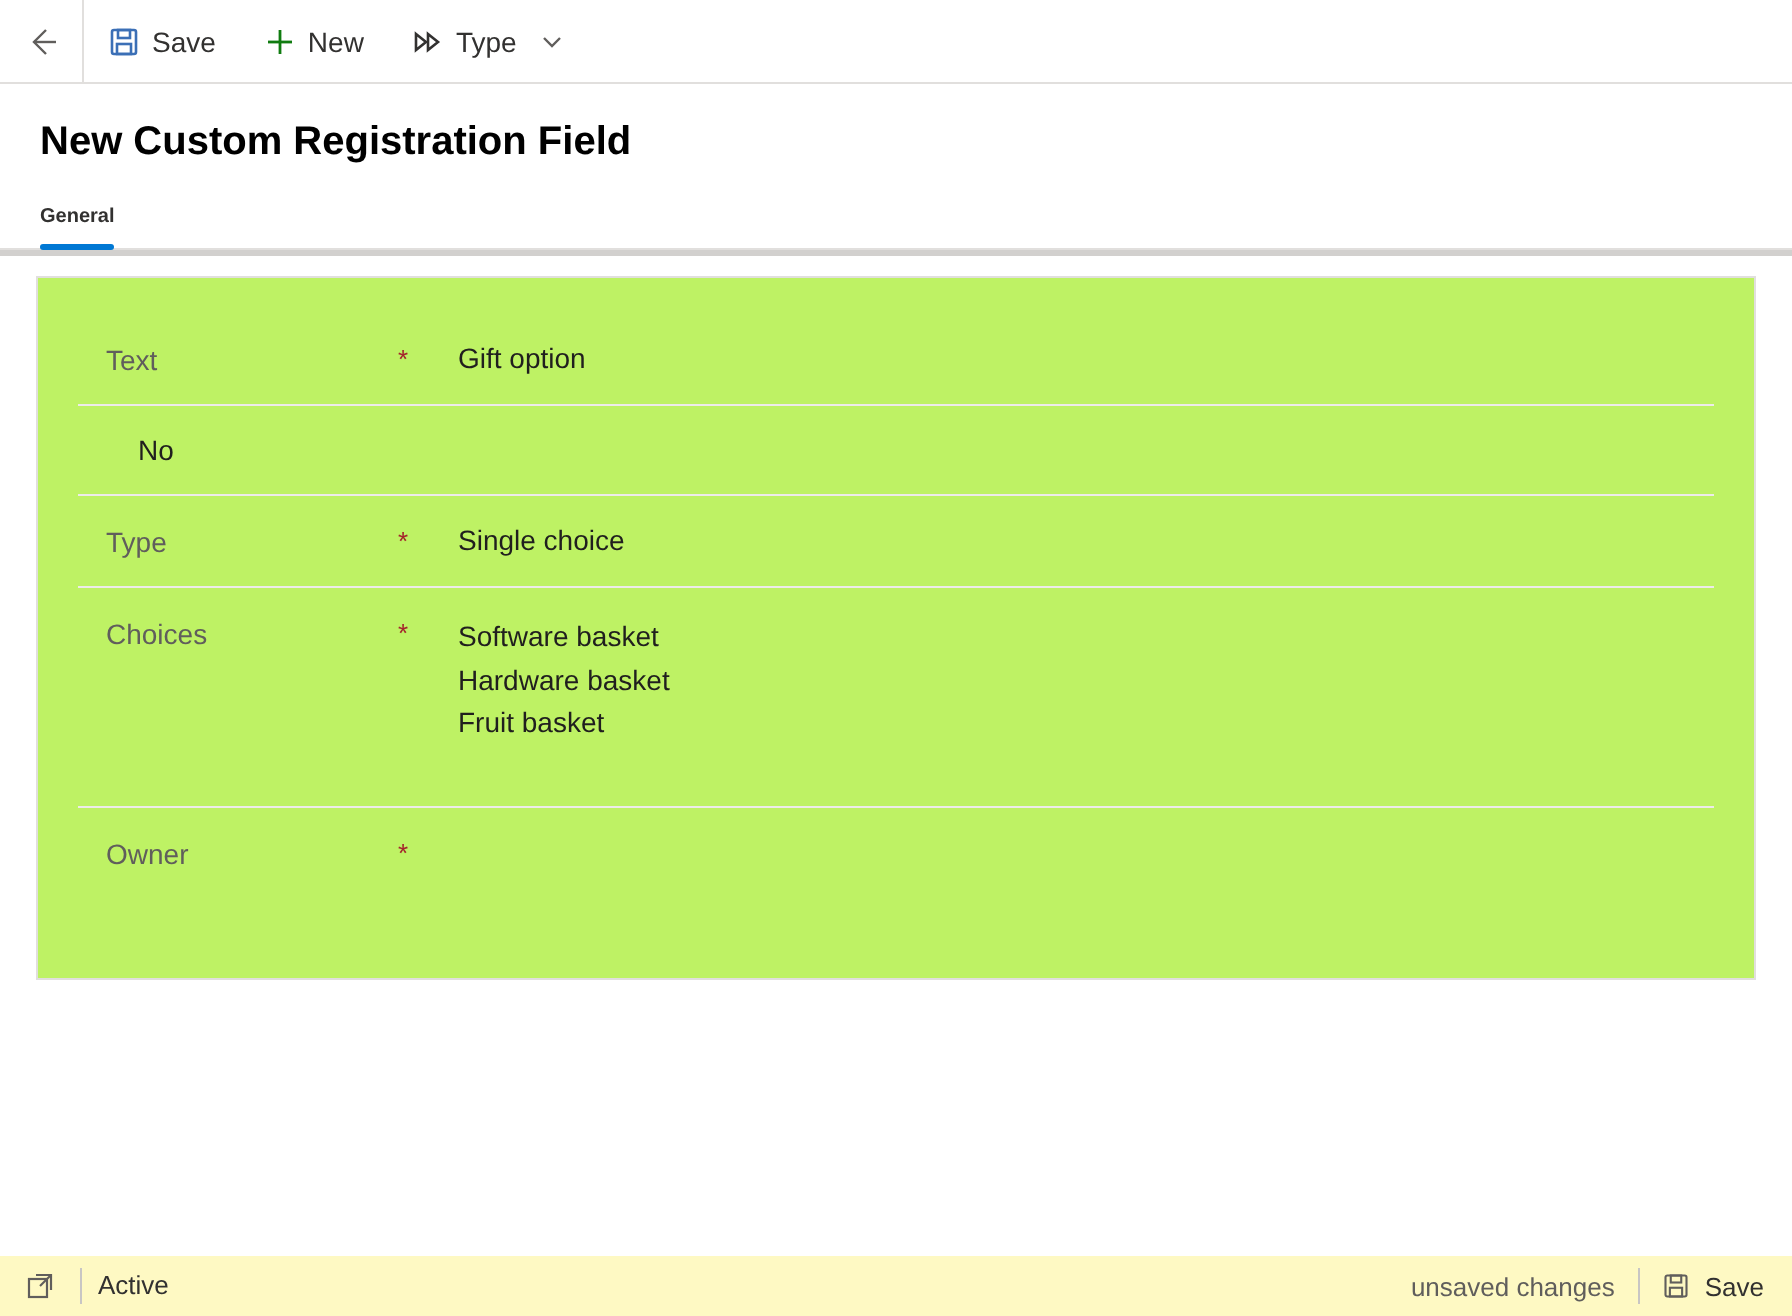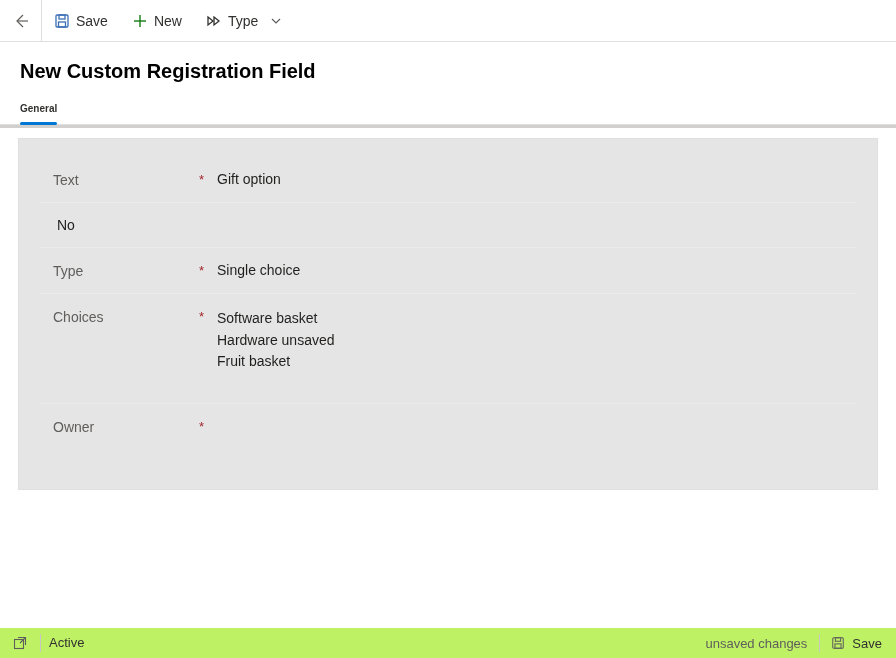--- a/index.html
+++ b/index.html
@@ -11,32 +11,32 @@
   .icon { width: 16px; height: 16px; display: inline-flex; align-items: center; justify-content: center; flex-shrink: 0; }
   
   .header { padding: 18px 20px 0 20px; }
   .page-title { font-size: 20px; font-weight: 600; color: #000000; }
   
   .tabs { display: flex; gap: 24px; margin-top: 12px; padding: 0 20px; border-bottom: 1px solid #e1dfdd; }
   .tab { padding: 8px 0 10px 0; font-size: 10px; font-weight: 600; color: #323130; cursor: pointer; position: relative; }
   .tab.active::after { content: ""; position: absolute; left: 0; right: 0; bottom: -1px; height: 3px; background: #0078d4; border-radius: 2px; }
   
   .content-wrap { height: 494px; overflow-y: scroll; background: #fff; border-top: 3px solid #d2d0ce; padding: 10px 18px 20px 18px; }
-  .card { border: 1px solid #e1dfdd; padding: 18px 20px 40px 20px; background: #e5e5e5; }
+  .card { border: 1px solid #e1dfdd; padding: 18px 20px 40px 20px; background: #bef264; }
   .row { display: flex; align-items: flex-start; padding: 14px 0; border-bottom: 1px solid #edebe9; }
   .row.tall { min-height: 110px; }
   .row:last-child { border-bottom: none; }
   .lbl-col { width: 160px; color: #605e5c; font-size: 14px; padding-top: 1px; padding-left: 14px;}
   .req-col { width: 18px; color: #a4262c; font-size: 13px; padding-top: 1px; }
-  .val-col { flex: 1; color: #201f1e; font-size: 14px; }
+  .val-col { flex: 1; color: #201f1e; font-size: 14px; margin-left: 12px; }
   .choice-line { line-height: 1.55; }
   .owner-link { display: inline-flex; align-items: center; gap: 6px; color: #0f6cbd; font-weight: 600; cursor: pointer; }
   .owner-link .icon svg { stroke: #0f6cbd; }
   
-  .statusbar { position: absolute; bottom: 0; left: 0; right: 0; height: 30px; background: #bef264; display: flex; align-items: center; font-size: 13px; color: #323130; }
+  .statusbar { position: absolute; bottom: 0; left: 0; right: 0; height: 30px; background: #fef9c3; display: flex; align-items: center; font-size: 13px; color: #323130; }
   .status-icon { width: 40px; display: flex; justify-content: center; color: #605e5c; }
   .status-text { padding: 0 8px; border-left: 1px solid #c8c6c4; height: 18px; line-height: 18px; }
   .status-spacer { flex: 1; }
   .status-unsaved { padding: 0 12px; color: #605e5c; }
   .status-save { display: flex; align-items: center; gap: 6px; padding: 0 14px 0 10px; border-left: 1px solid #c8c6c4; height: 18px; cursor: pointer; }
   
   .content-wrap::-webkit-scrollbar { width: 17px; background: #f3f2f1; }
   .content-wrap::-webkit-scrollbar-thumb { background: #c8c6c4; }
   .content-wrap::-webkit-scrollbar-button { height: 17px; background: #f3f2f1; }
 </style>
@@ -115,21 +115,21 @@
       <div class="lbl-col">Type</div>
       <div class="req-col">*</div>
       <div class="val-col">Single choice</div>
     </div>
 
     <div class="row tall">
       <div class="lbl-col">Choices</div>
       <div class="req-col">*</div>
       <div class="val-col">
         <div class="choice-line">Software basket</div>
-        <div class="choice-line">Hardware unsaved</div>
+        <div class="choice-line">Hardware basket</div>
         <div class="choice-line">Fruit basket</div>
       </div>
     </div>
 
     <div class="row">
       <div class="lbl-col">Owner</div>
       <div class="req-col">*</div>
     </div>
 
   </div>

